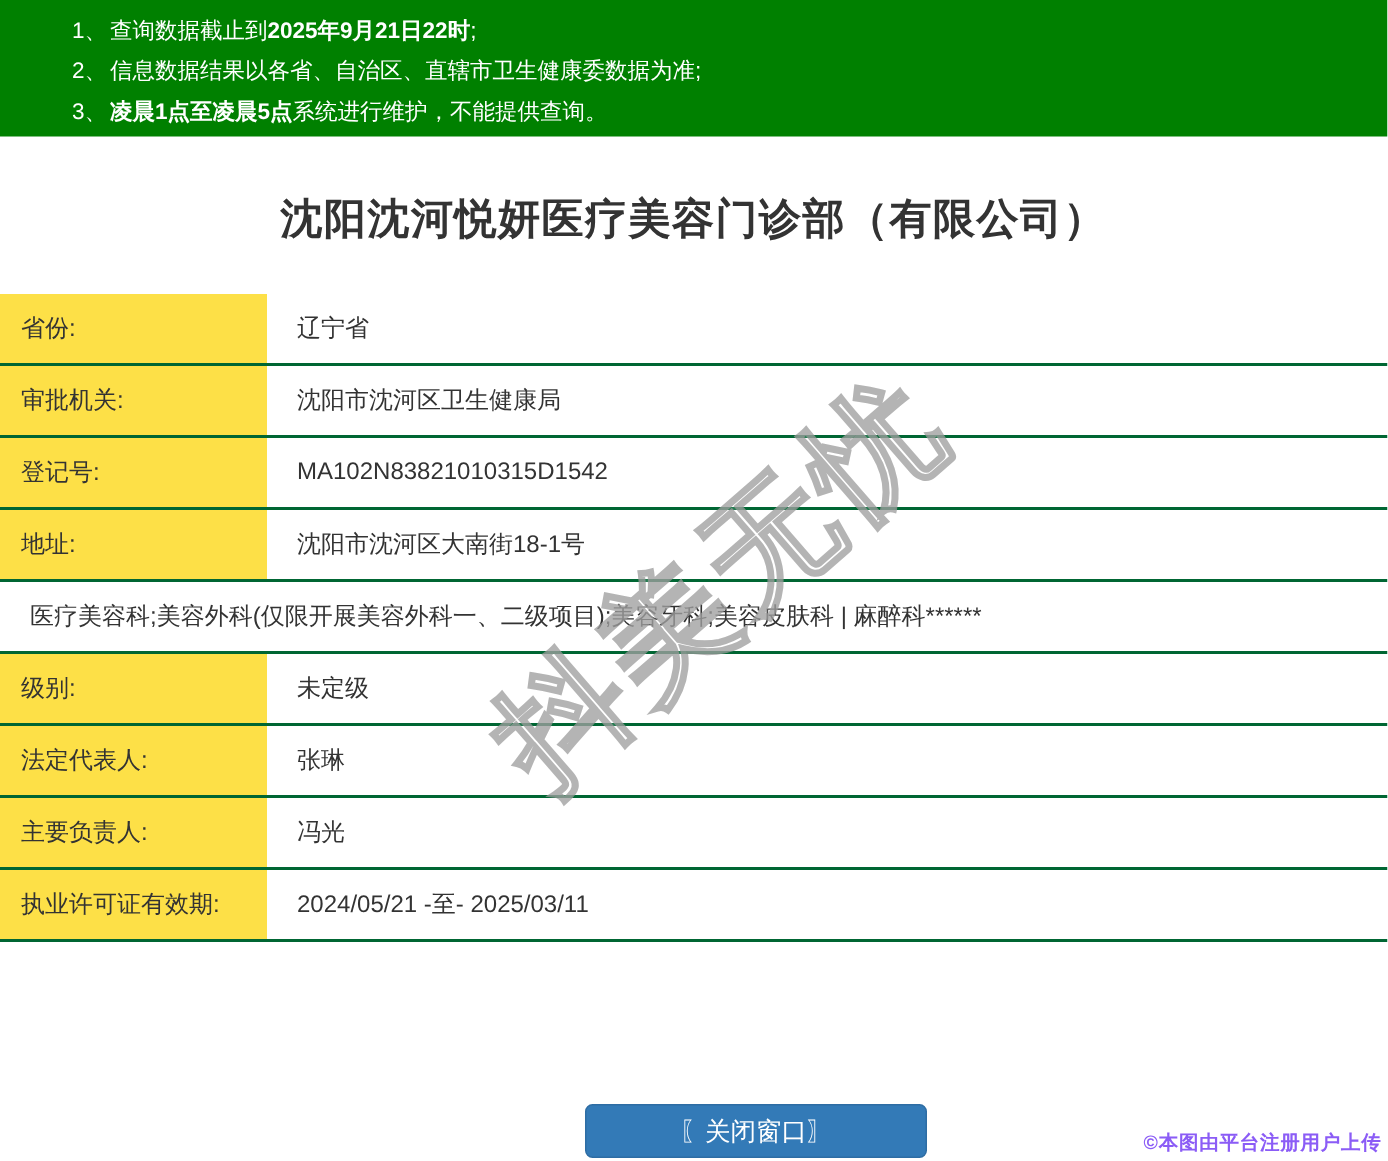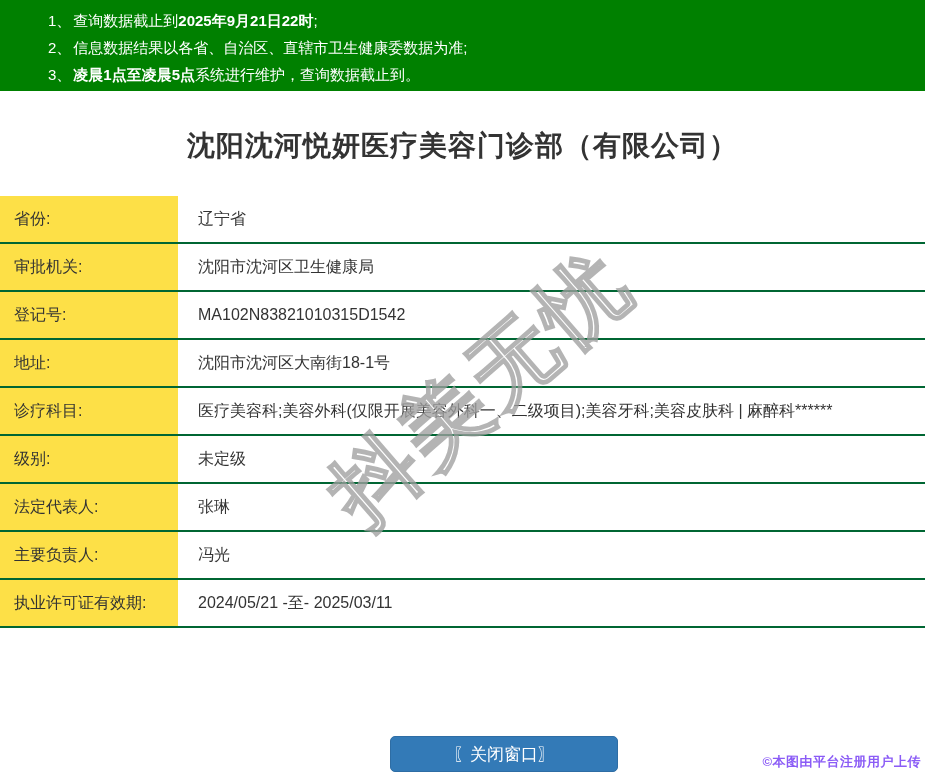--- a/index.html
+++ b/index.html
@@ -96,21 +96,21 @@
   }
 </style>
 </head>
 <body>
 
 <div class="page">
 
   <div class="notice">
     <div class="notice-line"><span class="num">1、</span><span>查询数据截止到</span><b>2025年9月21日22时</b><span>;</span></div>
     <div class="notice-line"><span class="num">2、</span><span>信息数据结果以各省、自治区、直辖市卫生健康委数据为准;</span><b></b><span></span></div>
-    <div class="notice-line"><span class="num">3、</span><span></span><b>凌晨1点至凌晨5点</b><span>系统进行维护，查询数据截止到。</span></div>
+    <div class="notice-line"><span class="num">3、</span><span></span><b>凌晨1点至凌晨5点</b><span>系统进行维护，不能提供查询。</span></div>
   </div>
 
   <h1 class="title">沈阳沈河悦妍医疗美容门诊部（有限公司）</h1>
 
   <div class="table">
     <div class="row">
       <div class="cell label">省份:</div>
       <div class="cell value">辽宁省</div>
     </div>
     <div class="row">
@@ -119,21 +119,20 @@
     </div>
     <div class="row">
       <div class="cell label">登记号:</div>
       <div class="cell value">MA102N83821010315D1542</div>
     </div>
     <div class="row">
       <div class="cell label">地址:</div>
       <div class="cell value">沈阳市沈河区大南街18-1号</div>
     </div>
     <div class="row">
-      <div class="cell label">诊疗科目:</div>
       <div class="cell value">医疗美容科;美容外科(仅限开展美容外科一、二级项目);美容牙科;美容皮肤科 | 麻醉科******</div>
     </div>
     <div class="row">
       <div class="cell label">级别:</div>
       <div class="cell value">未定级</div>
     </div>
     <div class="row">
       <div class="cell label">法定代表人:</div>
       <div class="cell value">张琳</div>
     </div>

